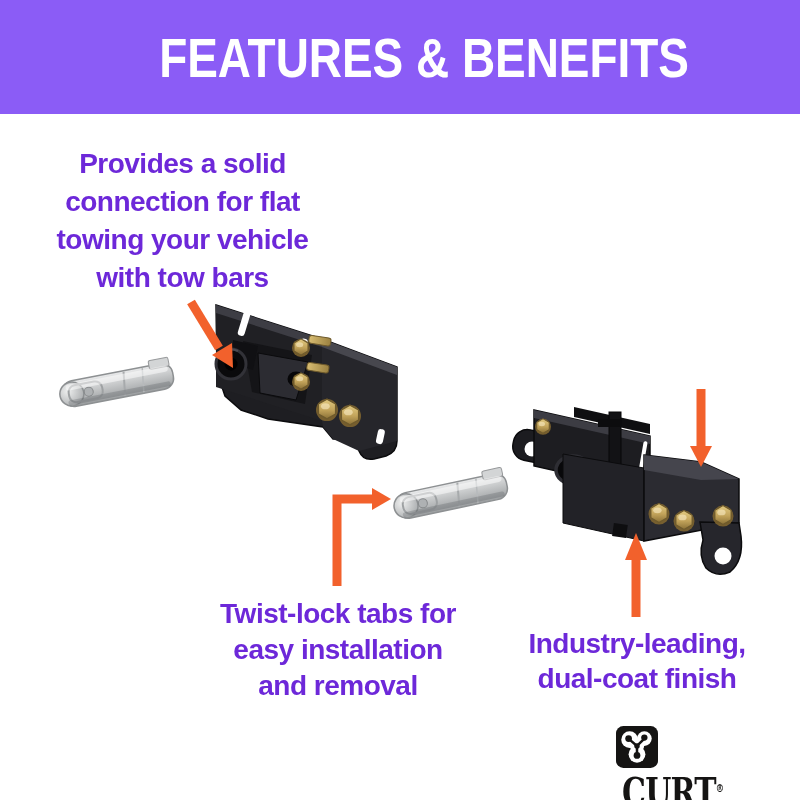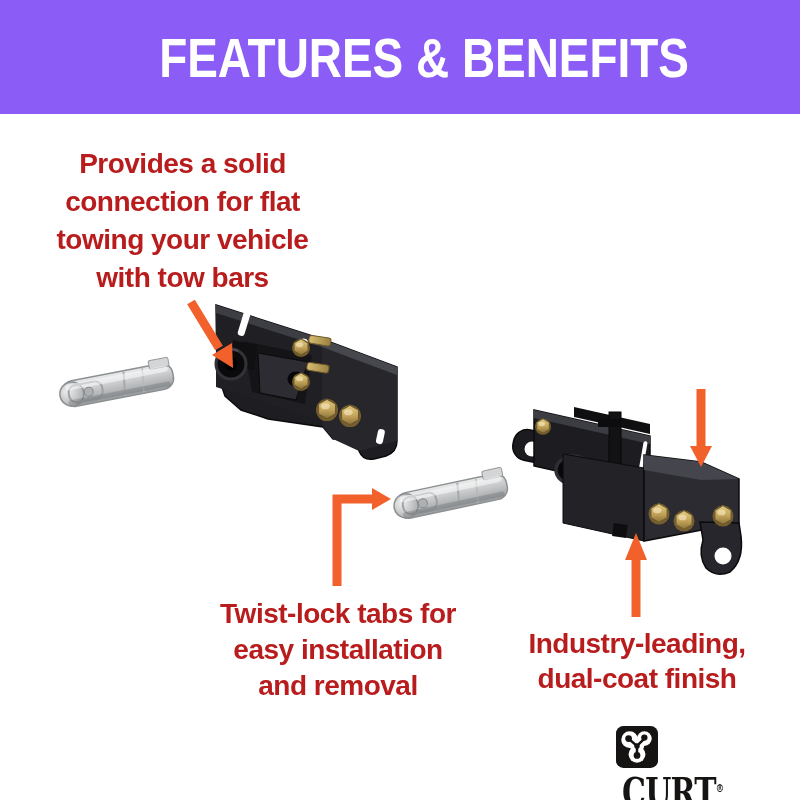--- a/index.html
+++ b/index.html
@@ -2,21 +2,21 @@
 <html><head>
 <meta charset="utf-8">
 <style>
   html,body{margin:0;padding:0;background:#fff;}
   .canvas{position:relative;width:800px;height:800px;background:#fff;overflow:hidden;
           font-family:"Liberation Sans", sans-serif;}
   .header{position:absolute;top:0;left:0;width:800px;height:114px;background:#8b5cf6;
           display:flex;align-items:center;justify-content:center;padding-left:24px;}
   .header h1{margin:0;color:#fff;font-size:56px;font-weight:bold;letter-spacing:0px;white-space:nowrap;}
   .condense{display:inline-block;transform:scaleX(0.82);transform-origin:center;}
-  .callout{position:absolute;color:#b91c1c;font-weight:bold;text-align:center;
+  .callout{position:absolute;color:#6d28d9;font-weight:bold;text-align:center;
            white-space:pre-line;letter-spacing:-0.5px;}
   .c1{top:145px;left:20px;width:325px;font-size:28px;line-height:38px;}
   .c2{top:306px;left:470px;width:315px;font-size:28px;line-height:34px;}
   .c3{top:596px;left:178px;width:320px;font-size:28px;line-height:36px;}
   .c4{top:626px;left:478px;width:318px;font-size:28px;line-height:35px;}
   .art{position:absolute;top:0;left:0;}
   .logo{position:absolute;top:726px;left:616px;display:flex;align-items:flex-start;flex-direction:column;}
   .logo-mark{width:42px;height:42px;display:block;}
   .logo-text{font-family:"DejaVu Serif", serif;font-weight:bold;font-size:40px;color:#151413;
              letter-spacing:-1px;display:inline-block;transform:scaleX(0.75);transform-origin:left center;

